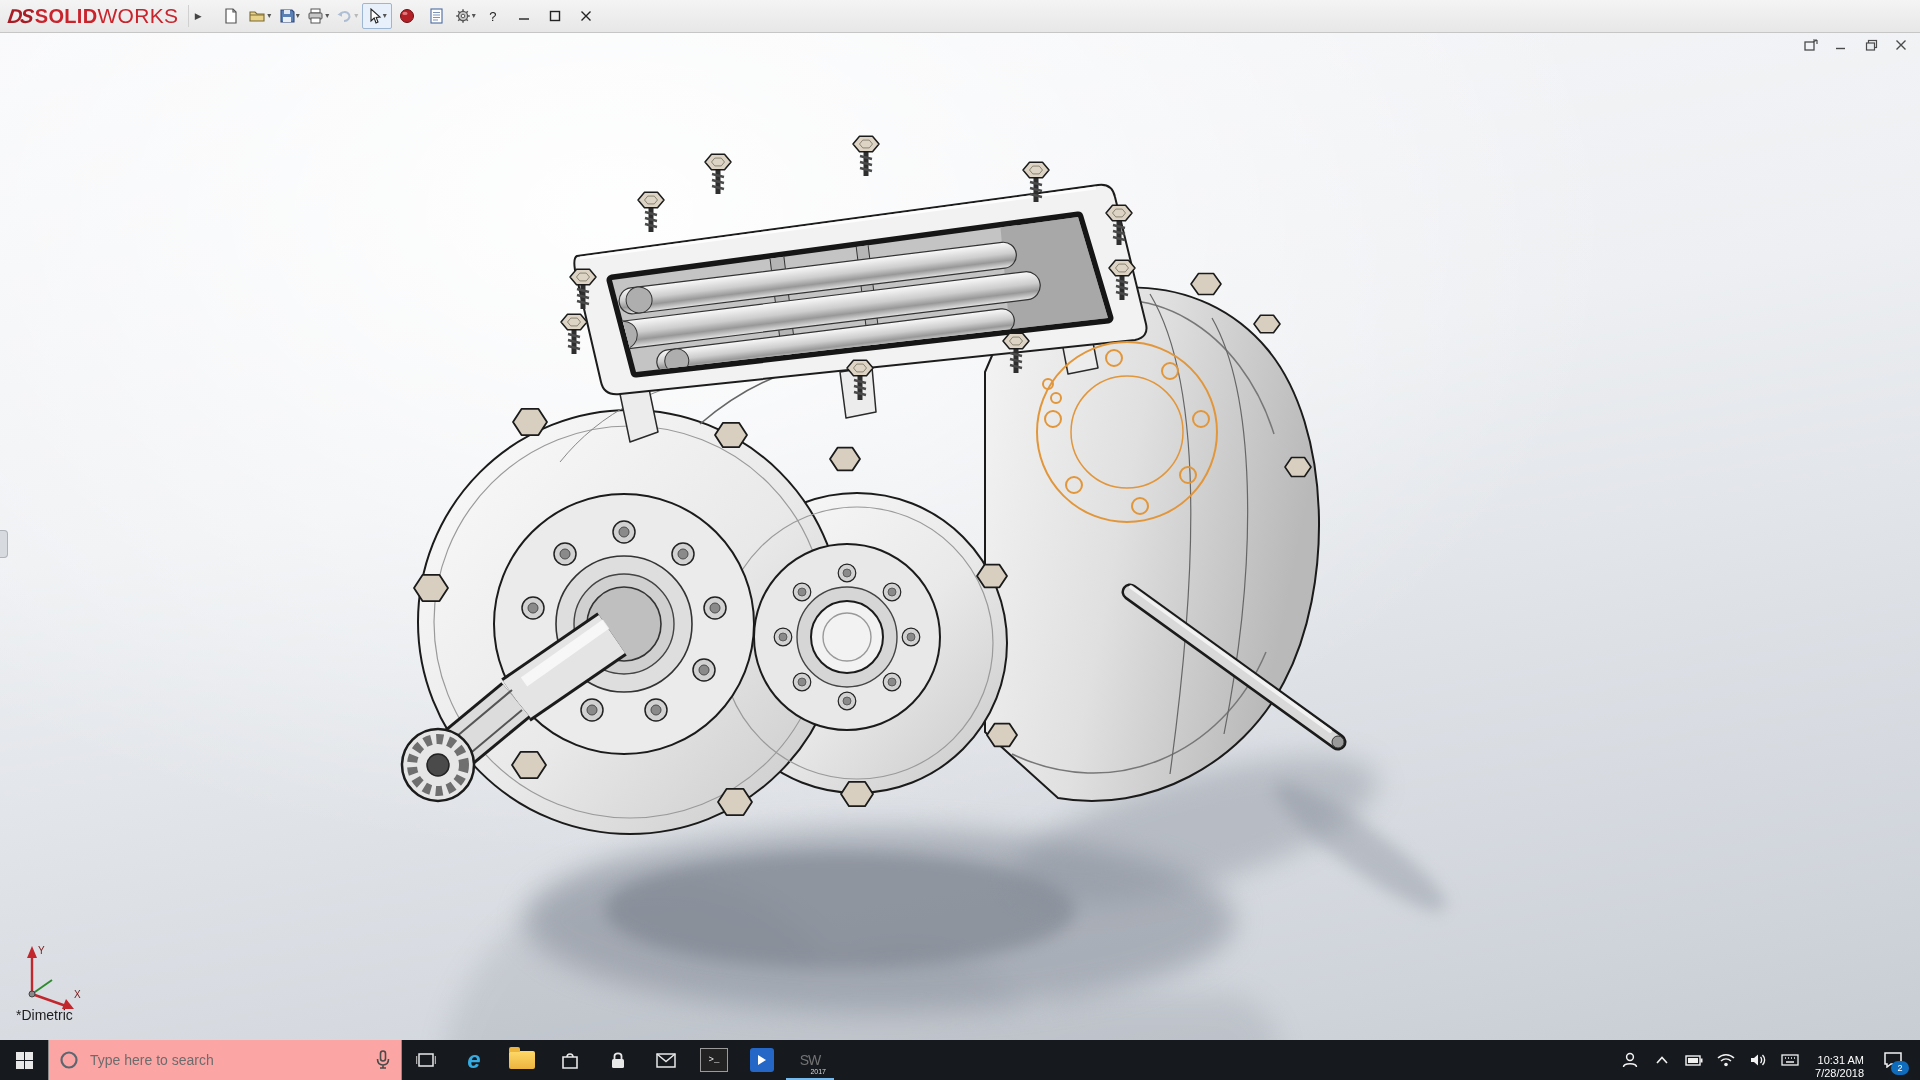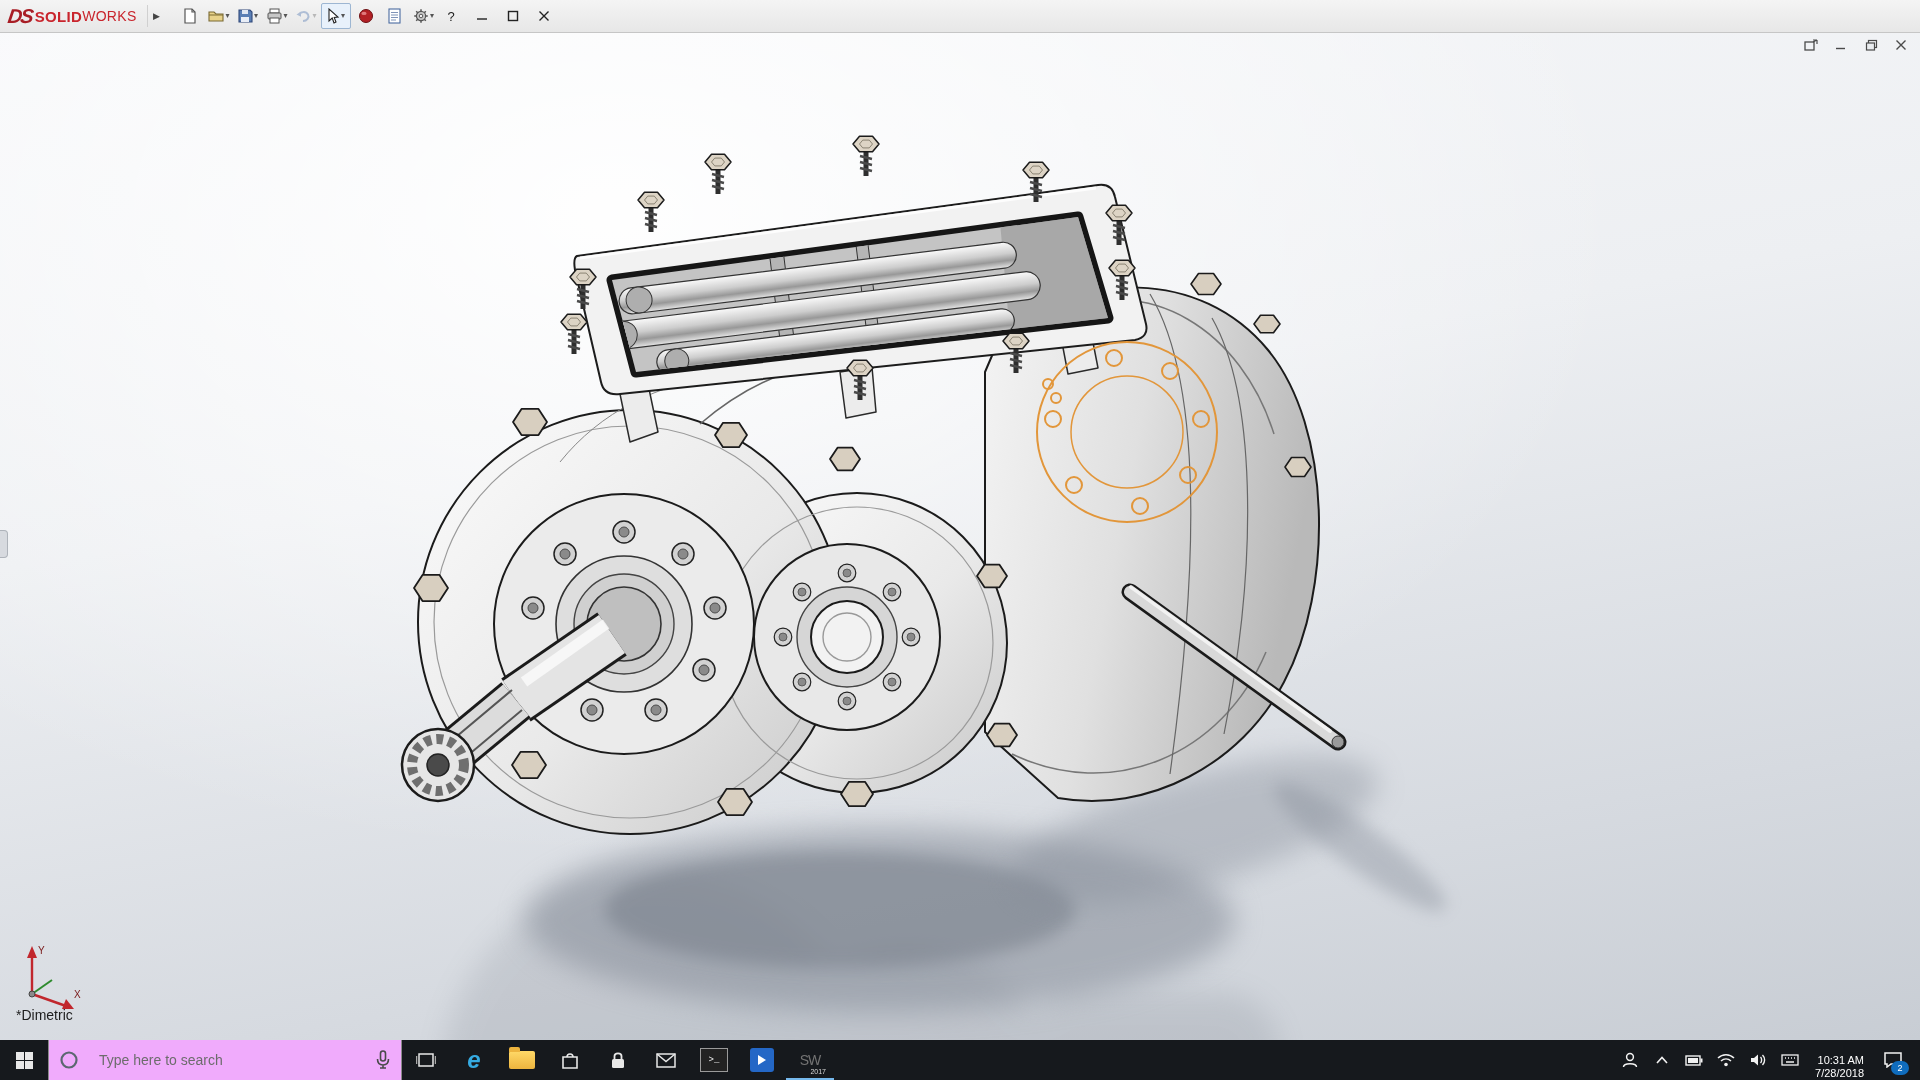--- a/index.html
+++ b/index.html
@@ -6,22 +6,22 @@
     font-family:"Liberation Sans",sans-serif;background:#000;user-select:none}
   .app{position:relative;width:1920px;height:1080px;background:#fff}
 
   
   .titlebar{position:absolute;top:0;left:0;width:1920px;height:32px;
     background:linear-gradient(#f4f4f4,#e7e7e7);border-bottom:1px solid #c6c6c6;
     display:flex;align-items:center;z-index:10}
   .brand{display:flex;align-items:center;padding:0 4px 0 8px}
   .logo-ds{font-style:italic;font-weight:bold;font-size:20px;color:#a81d25;
     letter-spacing:-2px;margin-right:3px;transform:skewX(-8deg)}
-  .brand-bold{color:#c9242c;font-weight:bold;font-size:15px;letter-spacing:.3px}
-  .brand-light{color:#c9242c;font-weight:normal;font-size:14px;letter-spacing:.3px}
+  .brand-bold{color:#c9242c;font-weight:bold;font-size:20px;letter-spacing:.3px}
+  .brand-light{color:#c9242c;font-weight:normal;font-size:21px;letter-spacing:.3px}
   .flyout{width:18px;height:22px;display:flex;align-items:center;justify-content:center;
     font-size:9px;color:#444;border-left:1px solid #d0d0d0;margin-left:6px}
   .toolbar{display:flex;align-items:center;gap:1px;margin-left:10px}
   .tbtn{height:24px;min-width:24px;padding:0 2px;display:flex;align-items:center;
     justify-content:center;border-radius:2px;color:#3c3c3c}
   .tbtn .dd{font-size:8px;color:#555;margin-left:1px;line-height:8px}
   .tbtn.disabled{opacity:.35}
   .tbtn.boxed{border:1px solid #9db6d2;background:#e8f1fb}
   .wtitle{flex:1;text-align:center;font-size:12px;color:#333;white-space:nowrap;
     overflow:hidden}
@@ -42,21 +42,21 @@
   .triad{position:absolute;left:8px;bottom:24px;z-index:4}
   .splitter{position:absolute;left:0;top:498px;width:7px;height:26px;background:#d7dadf;
     border:1px solid #aeb3ba;border-left:none;border-radius:0 4px 4px 0;z-index:4}
 
   
   .taskbar{position:absolute;left:0;bottom:0;width:1920px;height:40px;background:#16191d;
     display:flex;align-items:stretch;z-index:20}
   .tb-item{width:48px;display:flex;align-items:center;justify-content:center;color:#e8e8e8;
     position:relative}
   .tb-item.running{box-shadow:inset 0 -2px 0 #76b9ed}
-  .search{width:332px;background:#f0abfc;display:flex;align-items:center;gap:18px;
+  .search{width:332px;background:#fca5a5;display:flex;align-items:center;gap:9px;
     padding:0 10px;border:1px solid #8a8a8a;border-bottom:none;border-top:none}
   .search input{border:none;outline:none;font-size:14px;color:#444;flex:1;
     background:transparent;font-family:"Liberation Sans",sans-serif}
   .search input::placeholder{color:#6c6c6c;opacity:1}
   .tray{margin-left:auto;display:flex;align-items:flex-end}
   .tray-item{width:32px;height:40px;display:flex;align-items:center;justify-content:center;
     color:#f2f2f2}
   .clock{text-align:right;color:#fff;font-size:11px;line-height:13px;padding:0 9px;
     display:flex;flex-direction:column;justify-content:center}
   .action{width:40px;height:40px;display:flex;align-items:center;justify-content:center;

